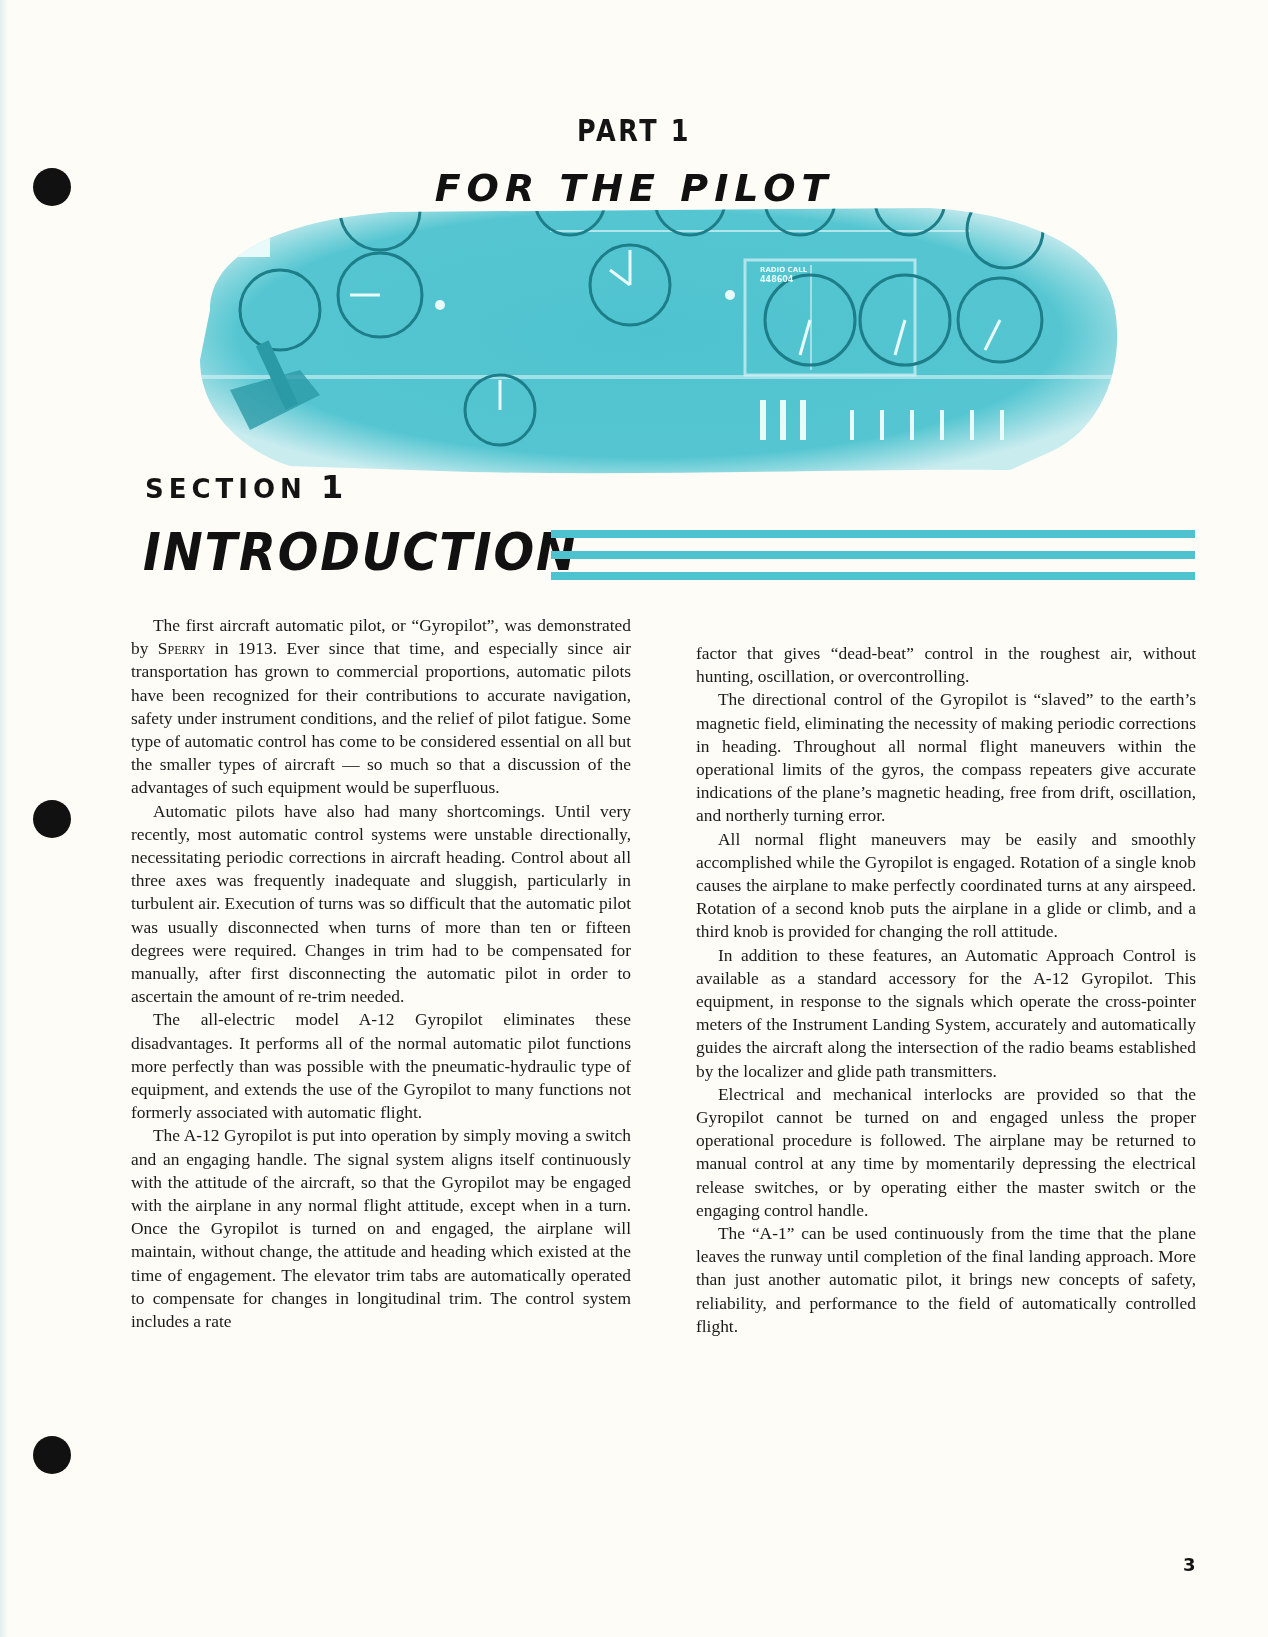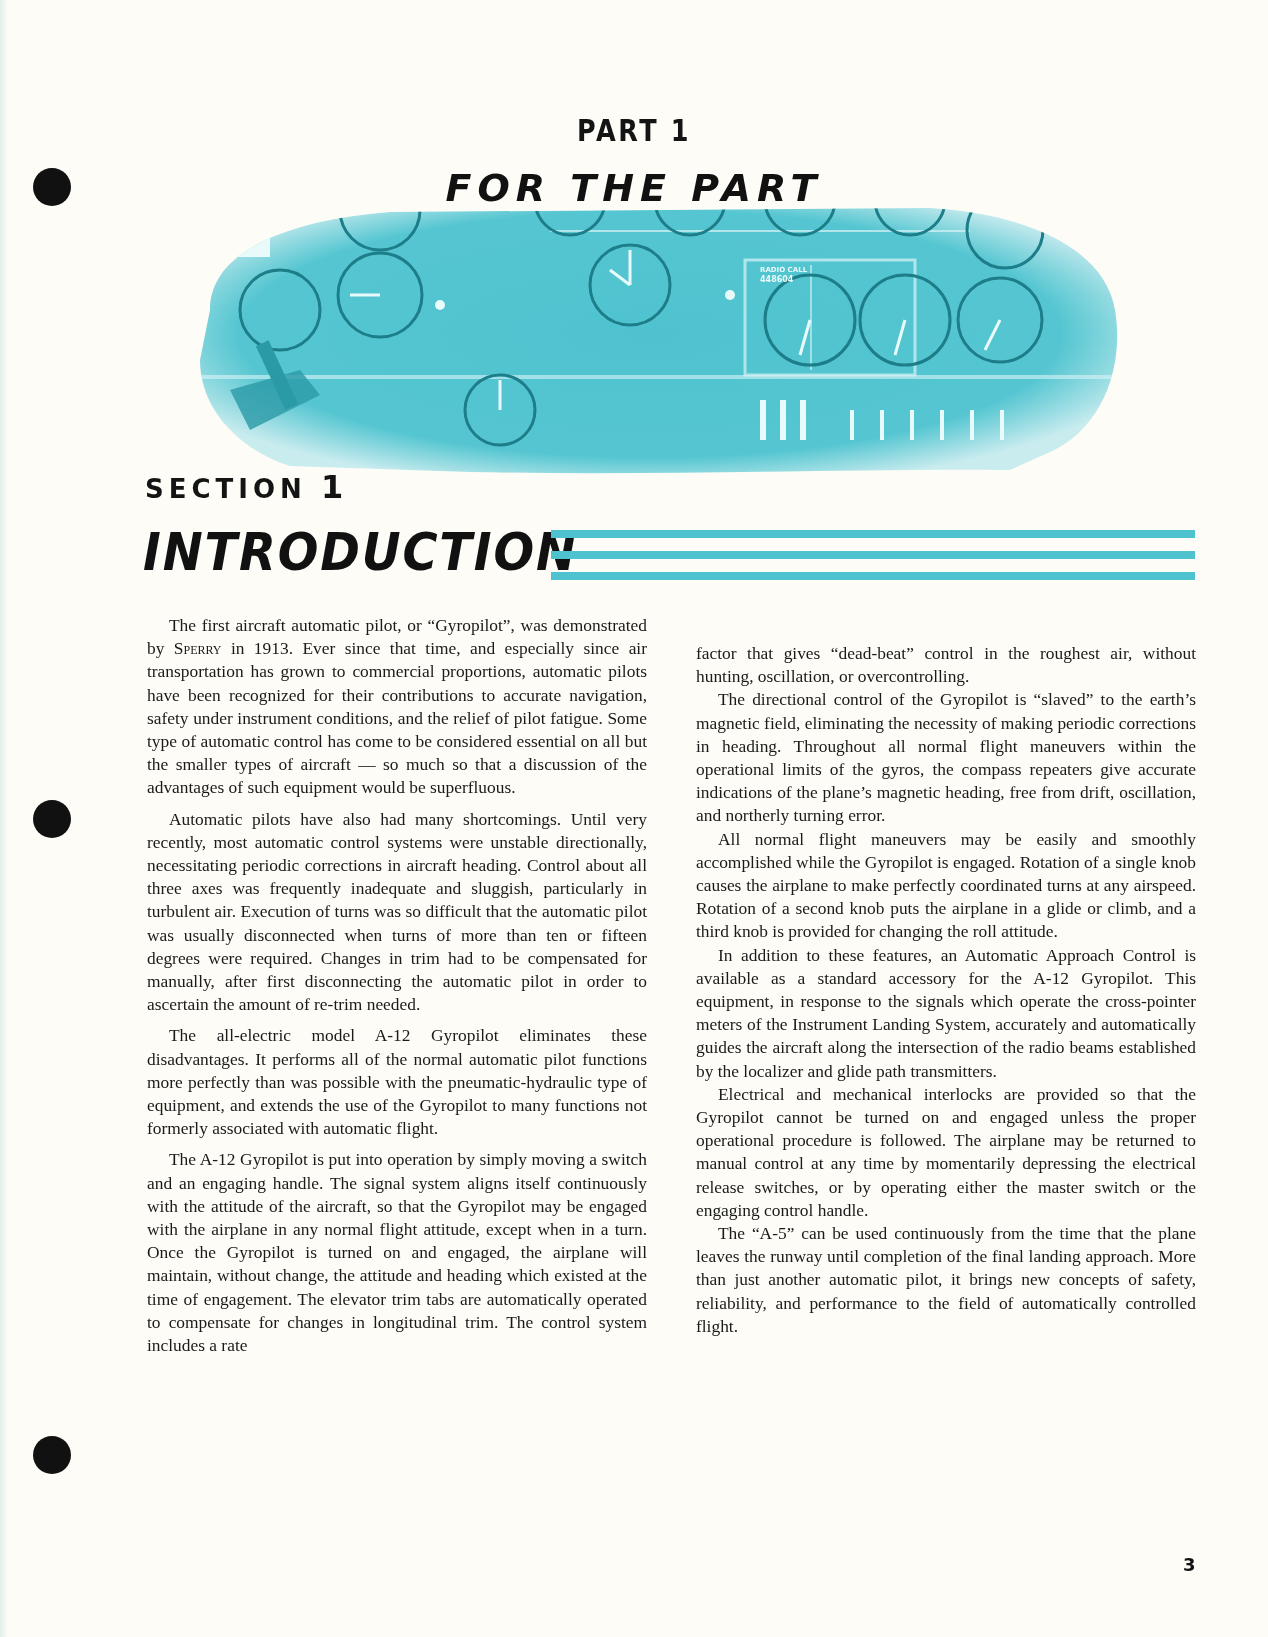--- a/index.html
+++ b/index.html
@@ -70,44 +70,44 @@
       height: 8px; background: #4ec3cf; margin-bottom: 13px;
     }
 
     
     .col {
       position: absolute; top: 614px; width: 500px;
       font-size: 16px; line-height: 23.2px; text-align: justify;
       font-family: "Liberation Serif", "DejaVu Serif", serif;
       font-size: 17.4px;
     }
-    .col.left { left: 147px; }
+    .col.left { left: 131px; }
     .col.right { left: 696px; }
     .col p { margin: 0; text-indent: 22px; }
-    .col.left p + p { margin-top: 8px; }
+    .col.left p + p { }
     .col.right p.cont { text-indent: 0; margin-top: 28px; }
     .smallcaps { font-variant: small-caps; }
 
     .page-num {
       position: absolute; left: 1183px; top: 1554px;
       font-family: "DejaVu Sans", "Liberation Sans", sans-serif;
       font-weight: bold; font-size: 18px; color: #111;
     }
   </style>
 </head>
 <body>
 
 <div class="page">
   <div class="edge-tint"></div>
   <div class="hole h1"></div>
   <div class="hole h2"></div>
   <div class="hole h3"></div>
 
   <div class="part-label">PART 1</div>
-  <div class="part-title">FOR THE PART</div>
+  <div class="part-title">FOR THE PILOT</div>
 
   <div class="banner">
     <svg viewBox="0 0 960 288" preserveAspectRatio="none" xmlns="http://www.w3.org/2000/svg">
       <defs>
         <radialGradient id="fade" cx="50%" cy="50%" r="55%">
           <stop offset="0%" stop-color="#4ec3cf"></stop>
           <stop offset="78%" stop-color="#55c6d1"></stop>
           <stop offset="100%" stop-color="#c9ecef"></stop>
         </radialGradient>
         <clipPath id="blob">
@@ -187,17 +187,17 @@
     <p>The all-electric model A-12 Gyropilot eliminates these disadvantages. It performs all of the normal automatic pilot functions more perfectly than was possible with the pneumatic-hydraulic type of equipment, and extends the use of the Gyropilot to many functions not formerly associated with automatic flight.</p>
     <p>The A-12 Gyropilot is put into operation by simply moving a switch and an engaging handle. The signal system aligns itself continuously with the attitude of the aircraft, so that the Gyropilot may be engaged with the airplane in any normal flight attitude, except when in a turn. Once the Gyropilot is turned on and engaged, the airplane will maintain, without change, the attitude and heading which existed at the time of engagement. The elevator trim tabs are automatically operated to compensate for changes in longitudinal trim. The control system includes a rate</p>
   </div>
 
   <div class="col right">
     <p class="cont">factor that gives “dead-beat” control in the roughest air, without hunting, oscillation, or overcontrolling.</p>
     <p>The directional control of the Gyropilot is “slaved” to the earth’s magnetic field, eliminating the necessity of making periodic corrections in heading. Throughout all normal flight maneuvers within the operational limits of the gyros, the compass repeaters give accurate indications of the plane’s magnetic heading, free from drift, oscillation, and northerly turning error.</p>
     <p>All normal flight maneuvers may be easily and smoothly accomplished while the Gyropilot is engaged. Rotation of a single knob causes the airplane to make perfectly coordinated turns at any airspeed. Rotation of a second knob puts the airplane in a glide or climb, and a third knob is provided for changing the roll attitude.</p>
     <p>In addition to these features, an Automatic Approach Control is available as a standard accessory for the A-12 Gyropilot. This equipment, in response to the signals which operate the cross-pointer meters of the Instrument Landing System, accurately and automatically guides the aircraft along the intersection of the radio beams established by the localizer and glide path transmitters.</p>
     <p>Electrical and mechanical interlocks are provided so that the Gyropilot cannot be turned on and engaged unless the proper operational procedure is followed. The airplane may be returned to manual control at any time by momentarily depressing the electrical release switches, or by operating either the master switch or the engaging control handle.</p>
-    <p>The “A-5” can be used continuously from the time that the plane leaves the runway until completion of the final landing approach. More than just another automatic pilot, it brings new concepts of safety, reliability, and performance to the field of automatically controlled flight.</p>
+    <p>The “A-1” can be used continuously from the time that the plane leaves the runway until completion of the final landing approach. More than just another automatic pilot, it brings new concepts of safety, reliability, and performance to the field of automatically controlled flight.</p>
   </div>
 
   <div class="page-num">3</div>
 </div>
 
 </body></html>

